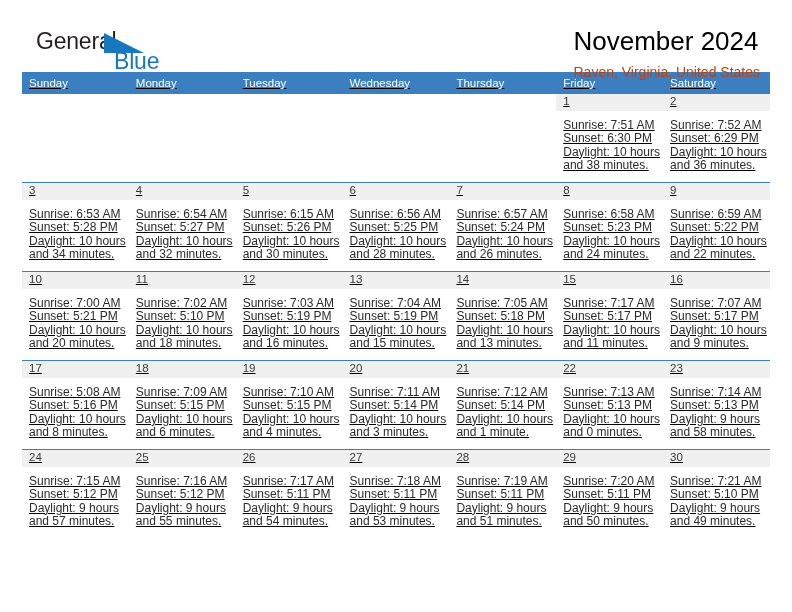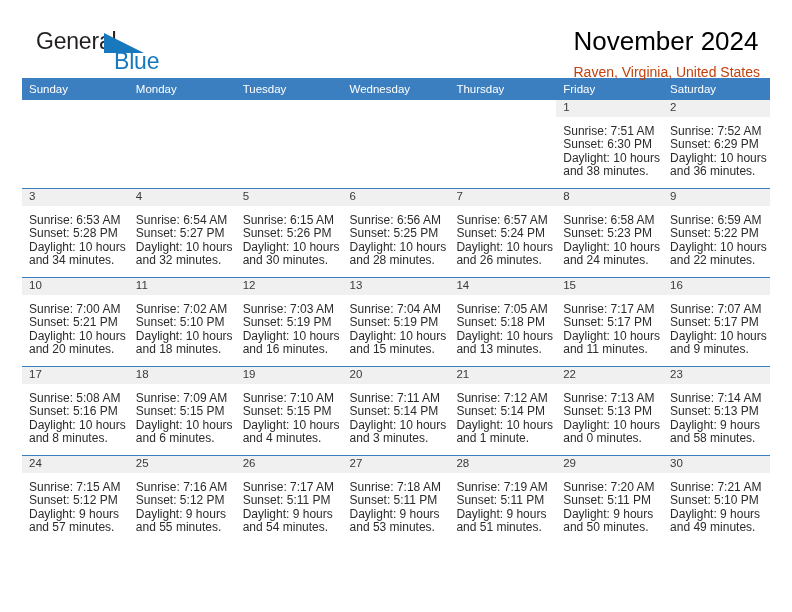--- a/index.html
+++ b/index.html
@@ -74,24 +74,24 @@
   }
   .cal-sub {
     font-size: 14px;
     color: #c2410c;
     margin-top: 9px;
     white-space: nowrap;
   }
 
   
   .calendar {
-    margin-top: 6px;
     width: 748px;
     border-collapse: collapse;
     table-layout: fixed;
+    text-decoration: underline;
   }
   .calendar col { width: 106.857px; }
 
   thead th {
     background: #3b7fc0;
     color: #ffffff;
     font-size: 11.5px;
     font-weight: normal;
     text-align: left;
     padding: 5px 0 5px 7px;

